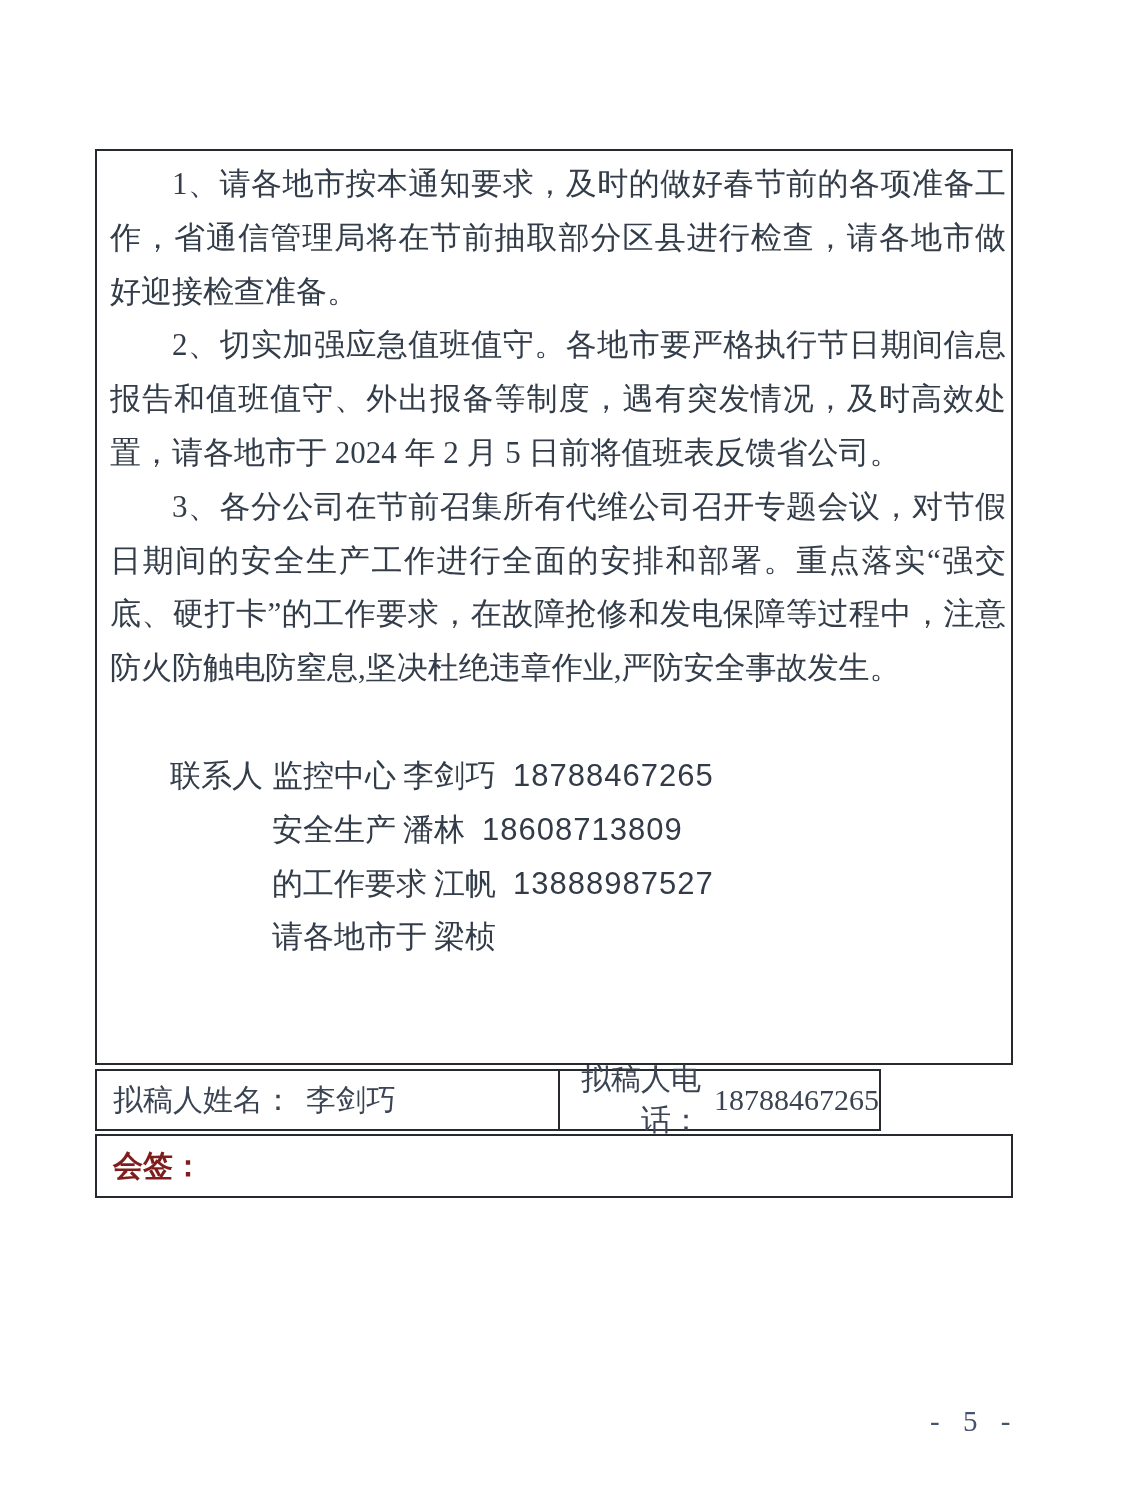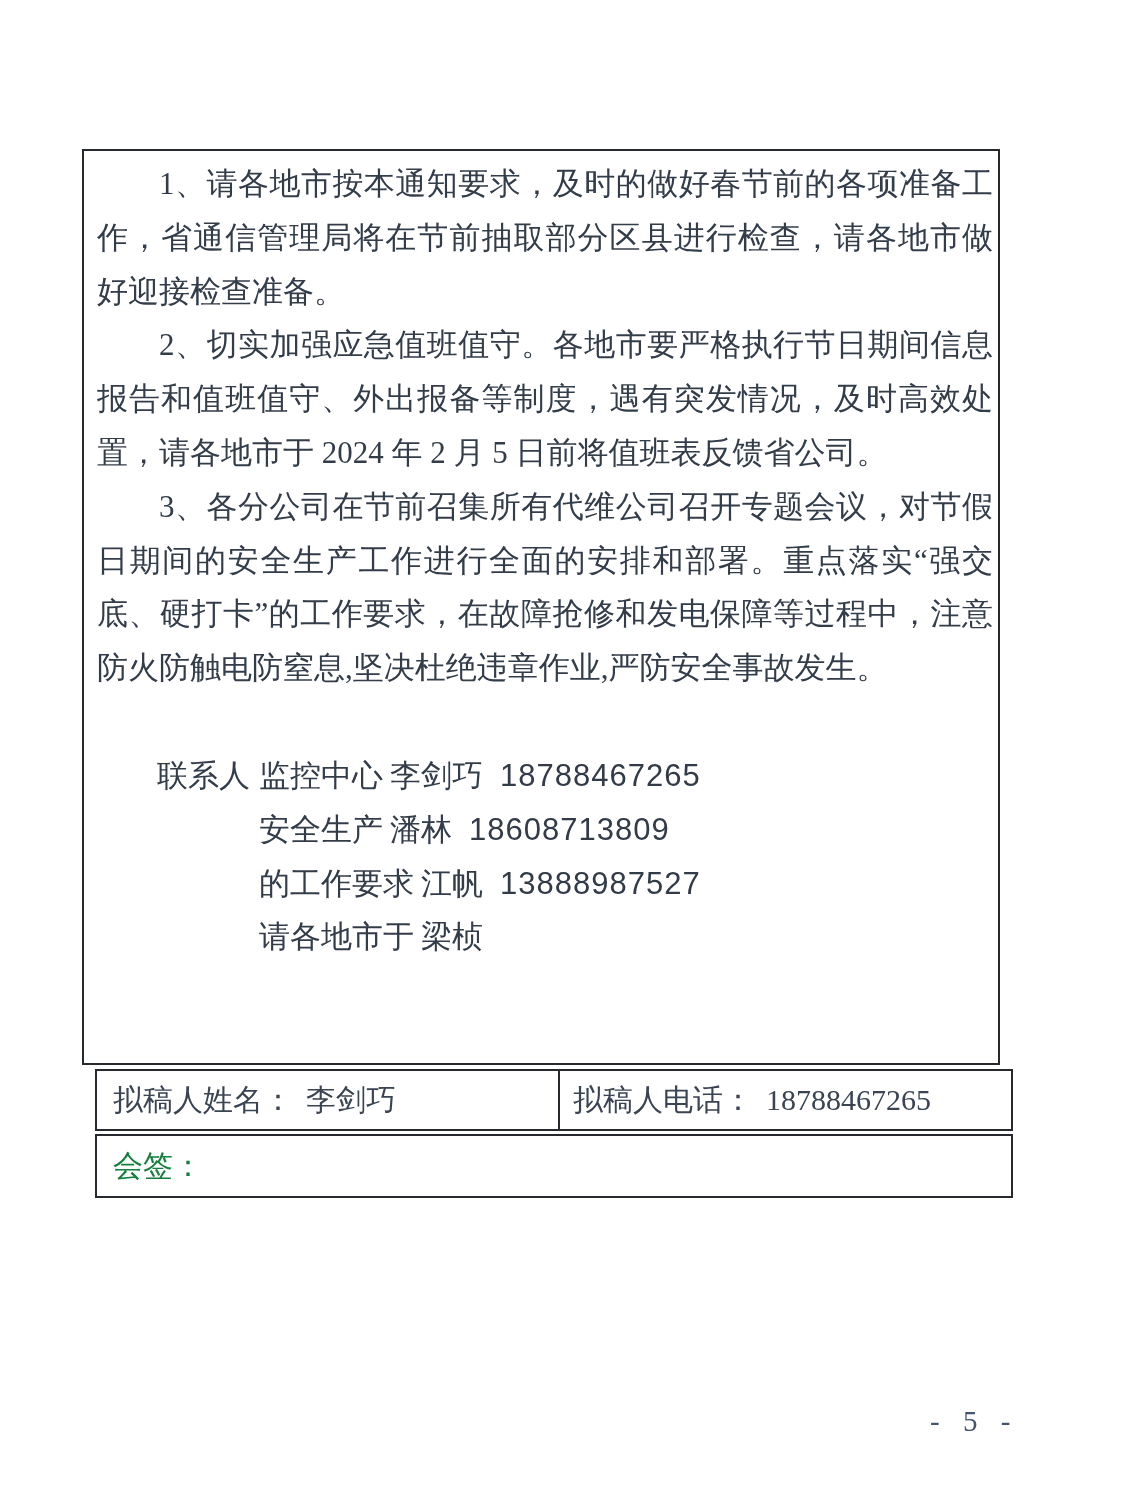--- a/index.html
+++ b/index.html
@@ -13,21 +13,21 @@
   }
   .page {
     position: relative;
     width: 1140px;
     height: 1500px;
     background: #ffffff;
   }
   
   .main-box {
     position: absolute;
-    left: 82px;
+    left: 95px;
     top: 149px;
     width: 918px;
     height: 916px;
     border: 2px solid #26292e;
     box-sizing: border-box;
     padding: 6px 5px 0 13px;
     background: #ffffff;
   }
   .para {
     margin: 0;
@@ -61,21 +61,21 @@
     font-size: 31px;
     letter-spacing: 1px;
     margin-left: 10px;
     color: #323b47;
   }
   
   .footer-row1 {
     position: absolute;
     left: 95px;
     top: 1069px;
-    width: 918px;
+    width: 786px;
     height: 62px;
     border: 2px solid #26292e;
     box-sizing: border-box;
     display: flex;
     background: #ffffff;
   }
   .cell {
     display: flex;
     align-items: center;
     font-size: 30px;
@@ -99,22 +99,23 @@
     left: 95px;
     top: 1134px;
     width: 918px;
     height: 64px;
     border: 2px solid #26292e;
     box-sizing: border-box;
     display: flex;
     align-items: center;
     padding-left: 16px;
     font-size: 30px;
-    color: #15803d;
+    color: #7f1d1d;
     background: #ffffff;
+    font-weight: bold;
   }
   
   .page-number {
     position: absolute;
     left: 930px;
     top: 1405px;
     font-size: 29px;
     color: #46536e;
     letter-spacing: 3px;
     word-spacing: 10px;

